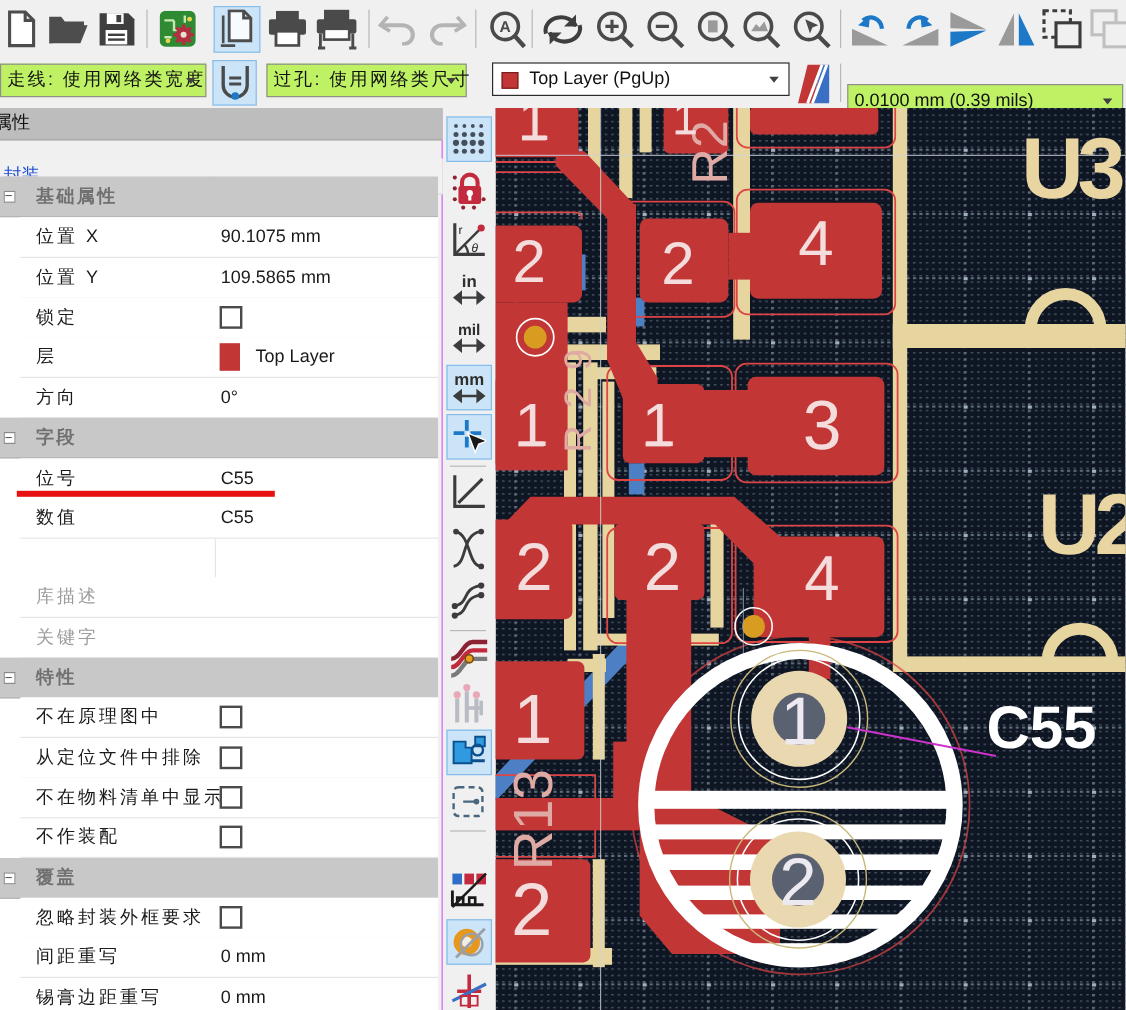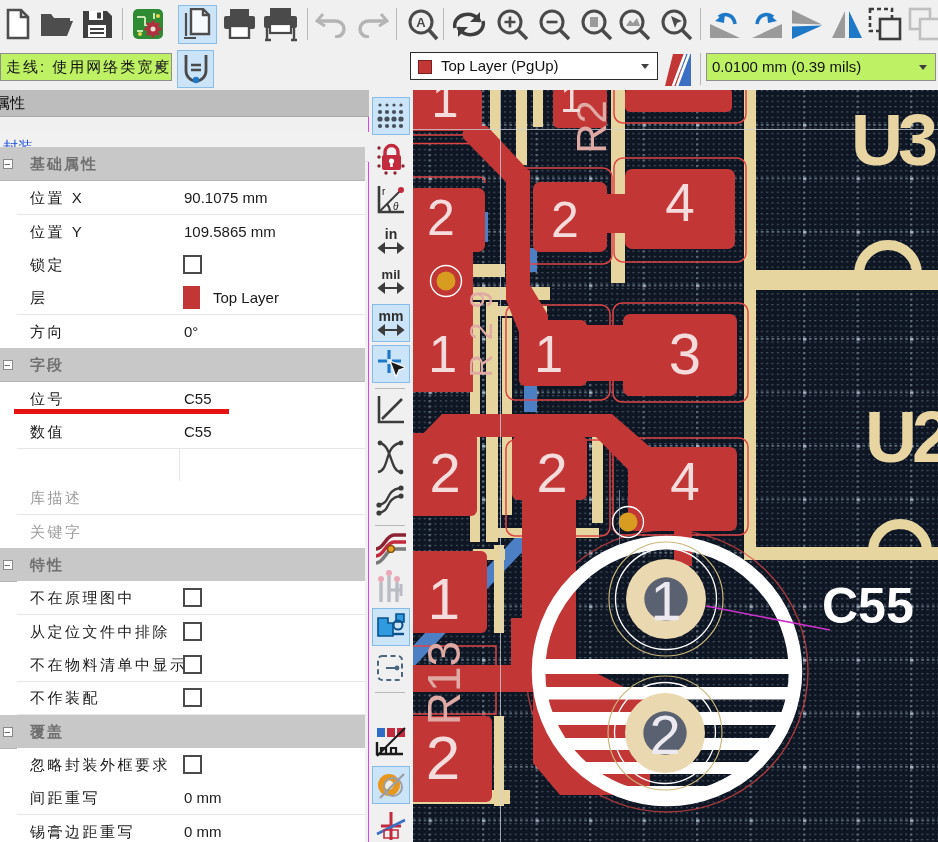--- a/index.html
+++ b/index.html
@@ -149,29 +149,30 @@
     </svg>
 </div>
 <div class="tb2">
 <div class="combo" style="left:0;top:5px;width:172px;letter-spacing:2px">走线: 使用网络类宽度<span class="chev"></span></div>
 <div class="hl ab" style="left:177px;top:2px;width:37px;height:38px"></div>
 <svg class="icon" style="left:183px;top:6px" width="26" height="30" viewBox="0 0 26 30">
       <path d="M3 1v16a9 9 0 0 0 20 0V1" fill="none" stroke="#4a4a4a" stroke-width="2.8"></path>
       <path d="M8 11h10M8 16h10" stroke="#4a4a4a" stroke-width="2.4"></path>
       <circle cx="13" cy="26" r="3.2" fill="#1e78c8"></circle>
     </svg>
+<div class="combo" style="left:222px;top:5px;width:167px;letter-spacing:2px">过孔: 使用网络类尺寸<span class="chev"></span></div>
 <div class="combo" style="left:410px;top:4px;width:248px;background:#fff;border-color:#2b2b2b;padding-left:30px">Top Layer (PgUp)<span class="chev"></span>
 <div class="ab" style="left:7px;top:7px;width:14px;height:14px;background:#c23636;border:1px solid #7a1f1f"></div></div>
 <svg class="icon" style="left:663px;top:4px" width="30" height="36" viewBox="0 0 30 36">
       <path d="M10 2h12L14 34H2z" fill="#c23636"></path>
       <path d="M22 2h6V34H14z" fill="#3a6fc4"></path>
       <path d="M22 2L10 34M26 2L14 34" stroke="#fff" stroke-width="2.5"></path>
     </svg>
 <div class="sep1" style="left:700px;top:5px"></div>
-<div class="combo" style="left:706px;top:5px;width:230px">0.0100 mm (0.39 mils)<span class="chev"></span></div>
+<div class="combo" style="left:706px;top:22px;width:230px">0.0100 mm (0.39 mils)<span class="chev"></span></div>
 </div>
 <div class="props">
 <div class="ptitle"><span style="position:relative;left:-5px">属性</span></div>
 <div class="prow2">封装</div>
 <div style="position:absolute;left:0;top:57px;width:365px;height:695px;background:#fff"></div>
 <div class="vdiv" style="top:57px;height:695px"></div>
 <div class="shdr" style="top:57px"><div class="mbox">−</div>基础属性</div>
 <div class="prow" style="top:91px">
       <span class="plbl">位置 X</span>
       <span class="pval">90.1075 mm</span>

